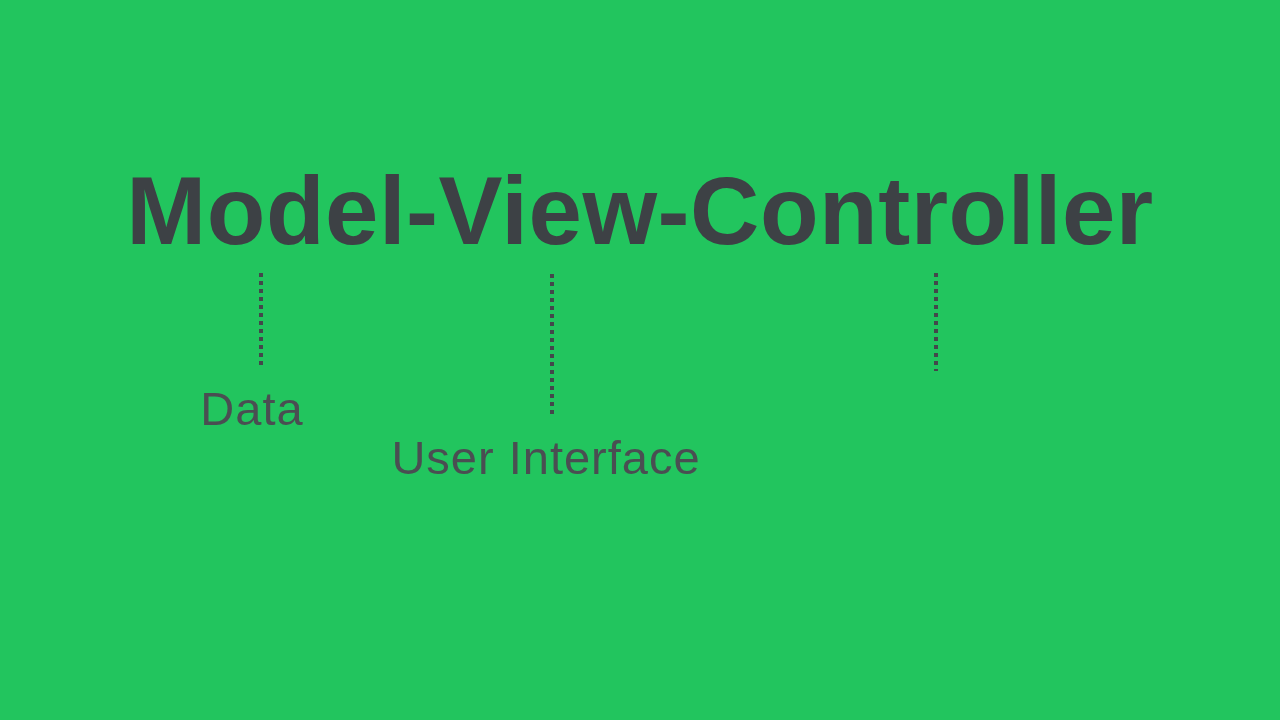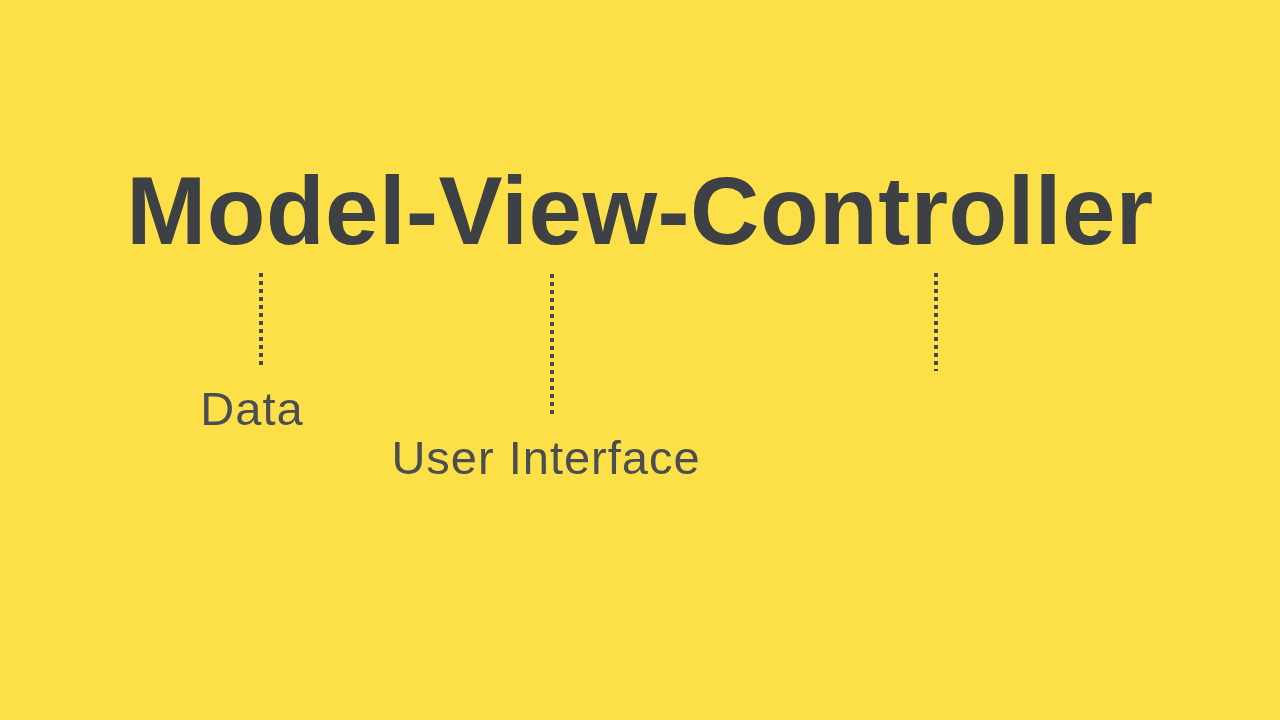--- a/index.html
+++ b/index.html
@@ -4,21 +4,21 @@
 <style>
   html, body {
     margin: 0;
     padding: 0;
     background: #ffffff;
   }
   .canvas {
     position: relative;
     width: 1280px;
     height: 720px;
-    background: #fde047;
+    background: #22c55e;
     overflow: hidden;
     font-family: "Liberation Sans", sans-serif;
   }
   .diagram-title {
     position: absolute;
     left: 0;
     top: 163px;
     width: 1280px;
     text-align: center;
     font-size: 96px;

